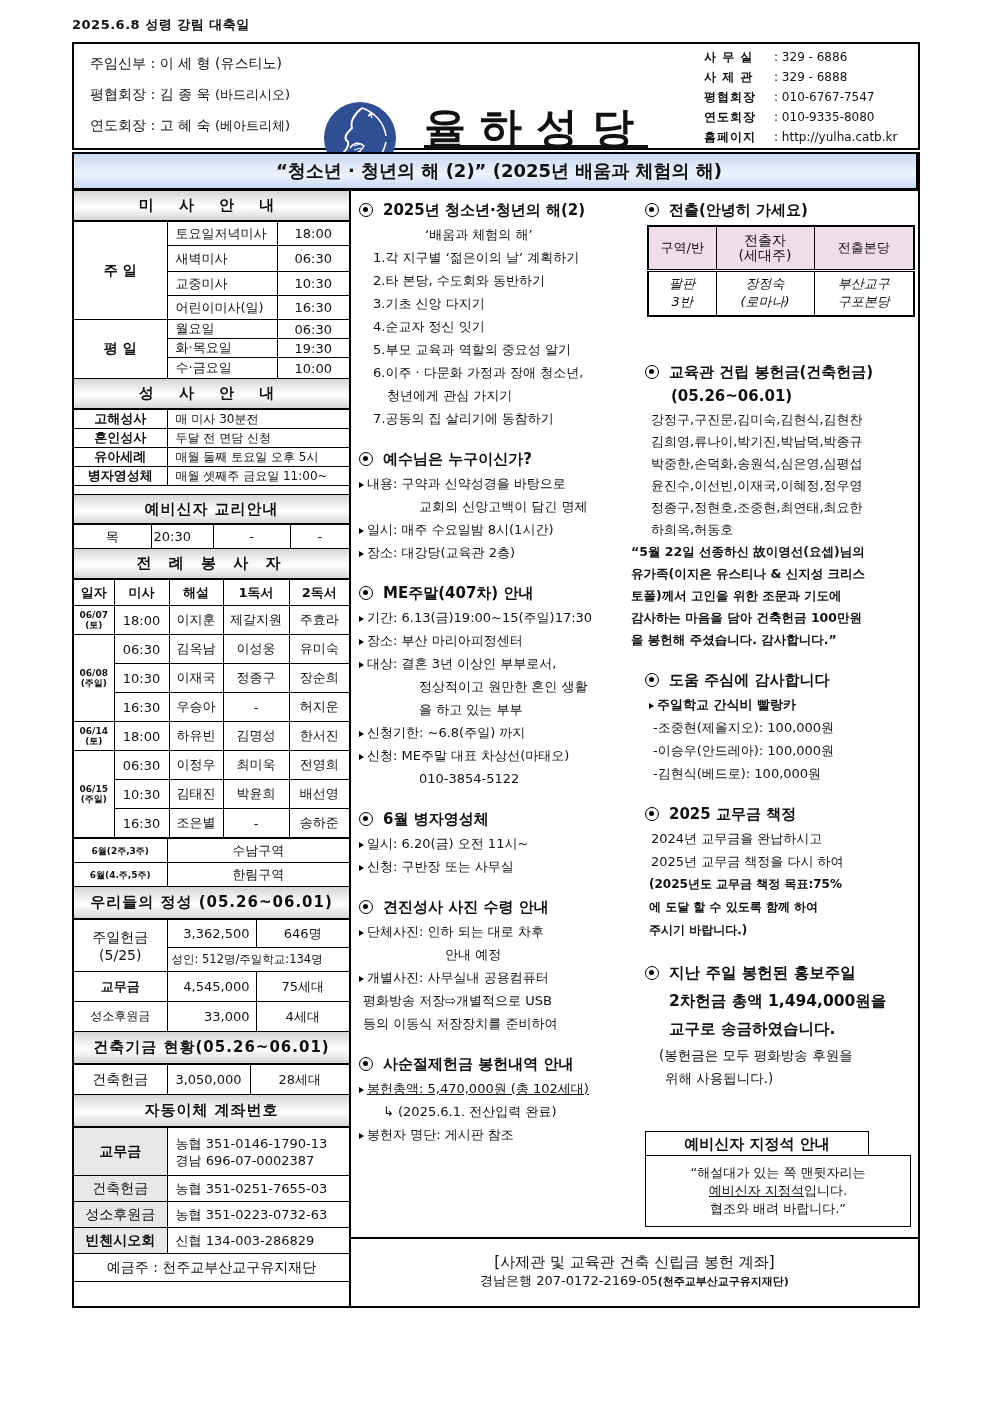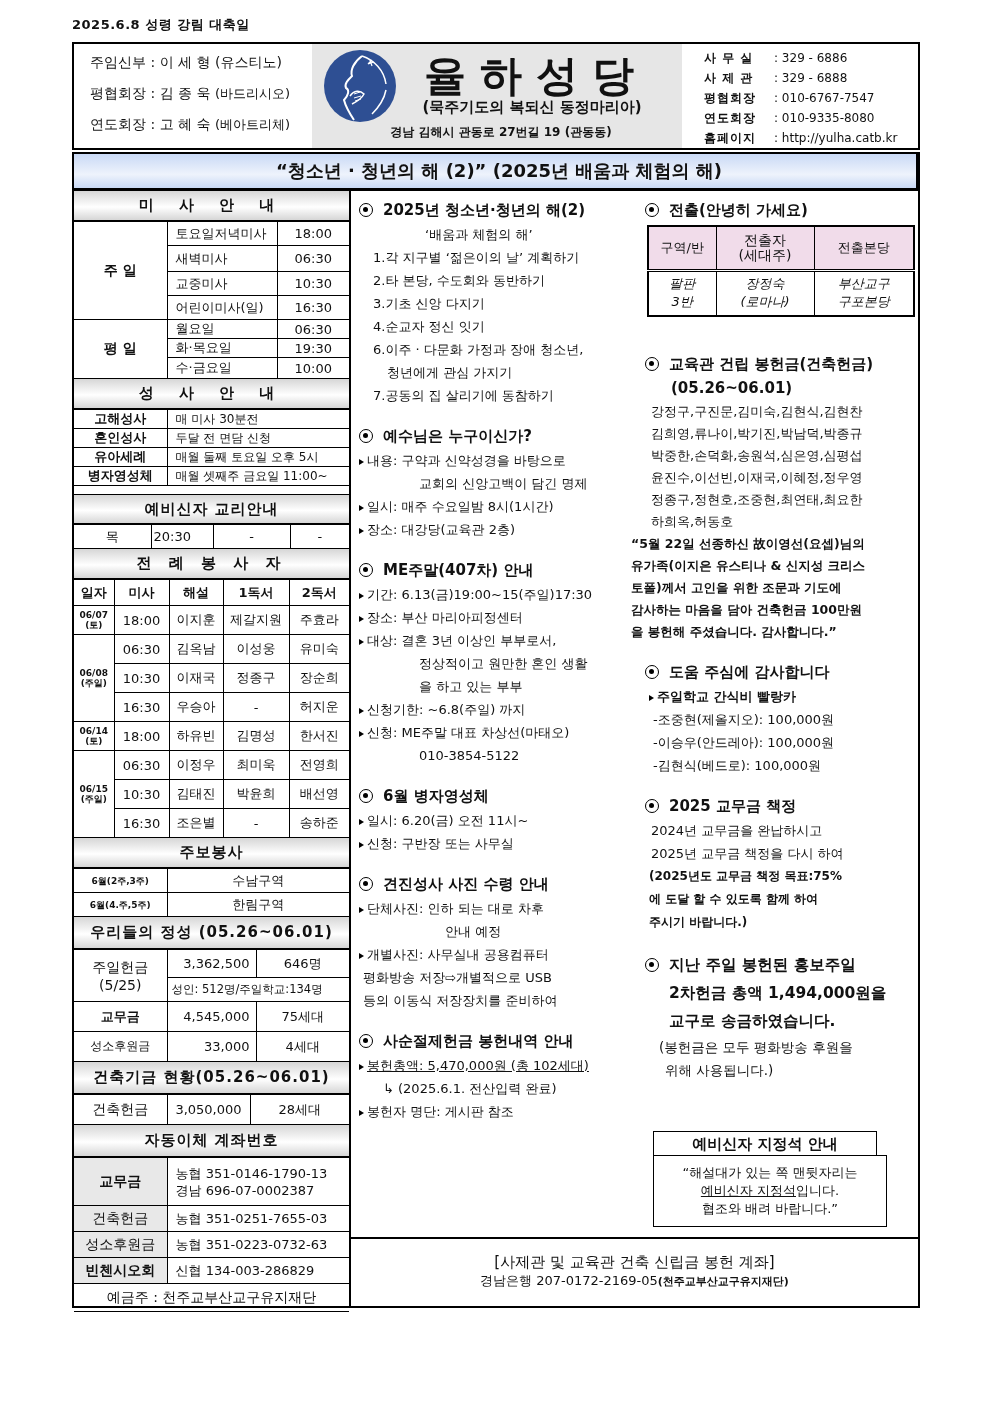--- a/index.html
+++ b/index.html
@@ -2,28 +2,28 @@
 <html><head>
 <meta charset="utf-8">
 <style>
   * { box-sizing: border-box; margin: 0; padding: 0; }
   html, body { width: 992px; height: 1403px; background: #ffffff; }
   body { position: relative; font-family: "DejaVu Sans", "Liberation Sans", sans-serif; color: #111; font-size: 13px; }
 
   .pub-date { position: absolute; left: 72px; top: 16px; font-size: 13px; font-weight: bold; letter-spacing: 0.5px; }
 
   
-  .header { position: absolute; left: 72px; top: 42px; width: 848px; height: 108px; border: 2px solid #000; display: flex; }
+  .header { position: absolute; left: 72px; top: 42px; width: 848px; height: 108px; border: 2px solid #000; display: flex; align-items: center; }
   .hdr-left { width: 238px; padding: 10px 0 0 16px; }
   .hdr-left .row { height: 31px; font-size: 14px; white-space: nowrap; }
   .hdr-left .row .small { font-size: 13px; }
   .hdr-center { width: 370px; background: #e6e6e6; position: relative; }
   .logo { position: absolute; left: 12px; top: 6px; width: 72px; height: 72px; border-radius: 50%; background: #2e4f93; overflow: hidden; }
   .logo svg { width: 72px; height: 72px; }
-  .church-name { position: absolute; left: 84px; top: 4px; width: 280px; text-align: center; font-size: 42px; font-weight: bold; letter-spacing: 14px; font-family: "DejaVu Sans", sans-serif; }
+  .church-name { position: absolute; left: 84px; top: 4px; width: 280px; text-align: center; font-size: 42px; font-weight: bold; letter-spacing: 14px; font-family: "DejaVu Sans", sans-serif; text-decoration: underline; }
   .church-sub { position: absolute; left: 70px; top: 54px; width: 300px; text-align: center; font-size: 15px; font-weight: bold; }
   .church-addr { position: absolute; left: 0; top: 80px; width: 370px; text-align: center; font-size: 12px; font-weight: bold; padding-left: 8px; }
   .hdr-right { flex: 1; padding: 6px 0 0 22px; }
   .hdr-right .row { height: 20px; font-size: 12px; white-space: nowrap; }
   .hdr-right .lbl { display: inline-block; width: 70px; font-weight: bold; letter-spacing: 1px; }
 
   
   .banner { position: absolute; left: 72px; top: 152px; width: 848px; height: 38px; border: 2px solid #000; border-right-width: 4px; background: linear-gradient(#c9d9f5, #eef3fc 60%, #c9d9f5); display: flex; align-items: center; justify-content: center; font-size: 18px; font-weight: bold; padding-left: 8px; }
 
   
@@ -50,29 +50,29 @@
   .art-title { font-size: 15px; font-weight: bold; display: flex; align-items: center; height: 22px; margin-bottom: 2px; white-space: nowrap; }
   .bullet-dot { display: inline-block; width: 14px; height: 14px; border: 1.5px solid #000; border-radius: 50%; position: relative; margin-right: 10px; flex-shrink: 0; }
   .bullet-dot::after { content: ""; position: absolute; left: 3px; top: 3px; width: 5px; height: 5px; border-radius: 50%; background: #000; }
   .line { font-size: 13px; height: 23px; line-height: 23px; white-space: nowrap; }
   .ind1 { padding-left: 14px; }
   .ind2 { padding-left: 60px; }
   .tri { display: inline-block; width: 0; height: 0; border-left: 5px solid #000; border-top: 3.5px solid transparent; border-bottom: 3.5px solid transparent; margin-right: 3px; vertical-align: middle; }
   .gap { height: 18px; }
 
   .farewell td, .farewell th { border: 1px solid #000; font-size: 13px; }
-  .farewell { border: 2px solid #000; width: 268px; margin: 4px 0 8px 2px; }
+  .farewell { border: 2px solid #000; width: 268px; margin: 4px 0 16px 2px; }
   .farewell th { background: #f1dcea; height: 44px; font-weight: normal; }
   .farewell td { height: 46px; line-height: 18px; font-style: italic; }
   .farewell tr.hdr { border-bottom: 3px double #000; }
 
   .names { font-size: 13px; line-height: 22px; padding-left: 6px; }
   .quote { font-size: 12.5px; line-height: 22px; font-weight: bold; margin-left: -14px; }
 
-  .callout { position: absolute; left: 12px; top: 940px; width: 234px; }
+  .callout { position: absolute; left: 4px; top: 940px; width: 266px; }
   .callout .tab { width: 224px; height: 24px; border: 1px solid #000; border-bottom: none; font-size: 15px; font-weight: bold; text-align: center; line-height: 24px; position: relative; background: #fff; }
   .callout .box { border: 1px solid #000; padding: 8px 4px; text-align: center; font-size: 13px; line-height: 18px; }
 
   .bottom-acct { position: absolute; left: 277px; top: 1046px; width: 567px; height: 70px; border-top: 2px solid #000; text-align: center; padding-top: 14px; }
   .bottom-acct .t1 { font-size: 15px; }
   .bottom-acct .t2 { font-size: 13px; }
   .underline { text-decoration: underline; }
 </style>
 </head>
 <body>
@@ -282,21 +282,20 @@
       </tr>
       <tr>
         <td style="height:29px">16:30</td>
         <td>조은별</td>
         <td>-</td>
         <td>송하준</td>
       </tr>
     </tbody>
       </table>
 
-    <div class="sec-hdr tight">주보봉사</div>
     <table class="lt">
       <colgroup>
           <col style="width:93px">
           <col>
         </colgroup>
       <tbody>
           <tr>
             <td class="tiny" style="height:24px">6월(2주,3주)</td>
             <td>수남구역</td>
           </tr>
@@ -392,20 +391,21 @@
     <div>
       <div class="art-title">
           <span class="bullet-dot"></span>
           <span>2025년 청소년·청년의 해(2)</span>
         </div>
       <div class="line" style="padding-left:66px">‘배움과 체험의 해’</div>
       <div class="line ind1">1.각 지구별  ‘젊은이의 날’  계획하기</div>
       <div class="line ind1">2.타 본당, 수도회와 동반하기</div>
       <div class="line ind1">3.기초 신앙 다지기</div>
       <div class="line ind1">4.순교자 정신 잇기</div>
+      <div class="line ind1">5.부모 교육과 역할의 중요성 알기</div>
       <div class="line ind1">6.이주 · 다문화 가정과 장애 청소년,</div>
       <div class="line" style="padding-left:28px">  청년에게 관심 가지기</div>
       <div class="line ind1">7.공동의 집 살리기에 동참하기</div>
     </div>
     <div class="gap"></div>
 
     <div>
       <div class="art-title">
           <span class="bullet-dot"></span>
           <span>예수님은 누구이신가?</span>

